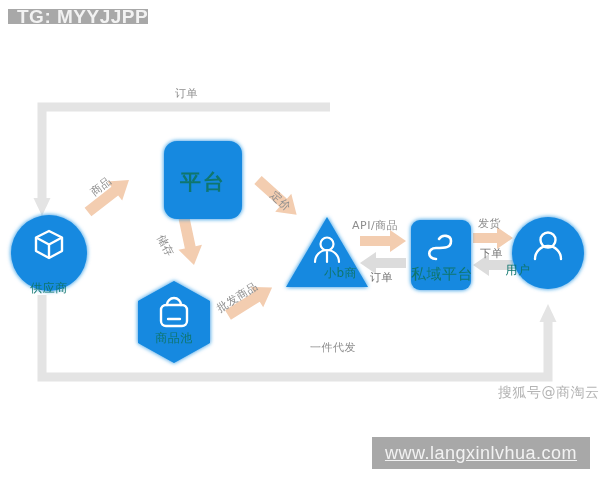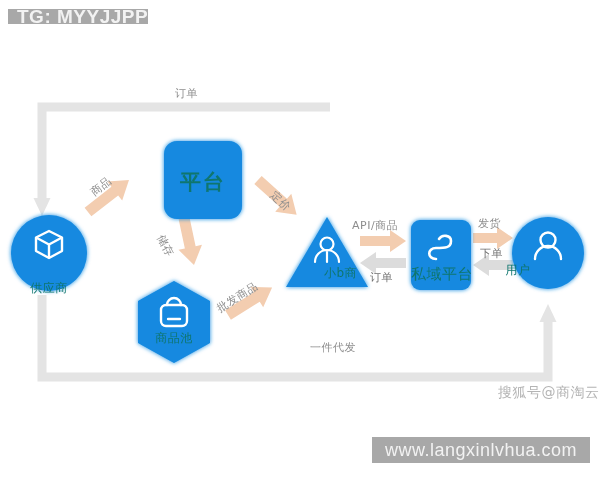--- a/index.html
+++ b/index.html
@@ -46,22 +46,23 @@
     font-size: 19px;
     justify-content: flex-start;
     padding-left: 9px;
     box-sizing: border-box;
     font-weight: bold;
   }
   #site-watermark {
     left: 372px;
     top: 437px;
     width: 218px;
-    height: 26px;
+    height: 32px;
     font-size: 18px;
+    text-decoration: underline;
   }
   #sohu-watermark {
     position: absolute;
     left: 498px;
     top: 384px;
     font-size: 14px;
     color: #b4b4b4;
     font-family: "DejaVu Sans", sans-serif;
     white-space: nowrap;
     letter-spacing: 0.5px;

